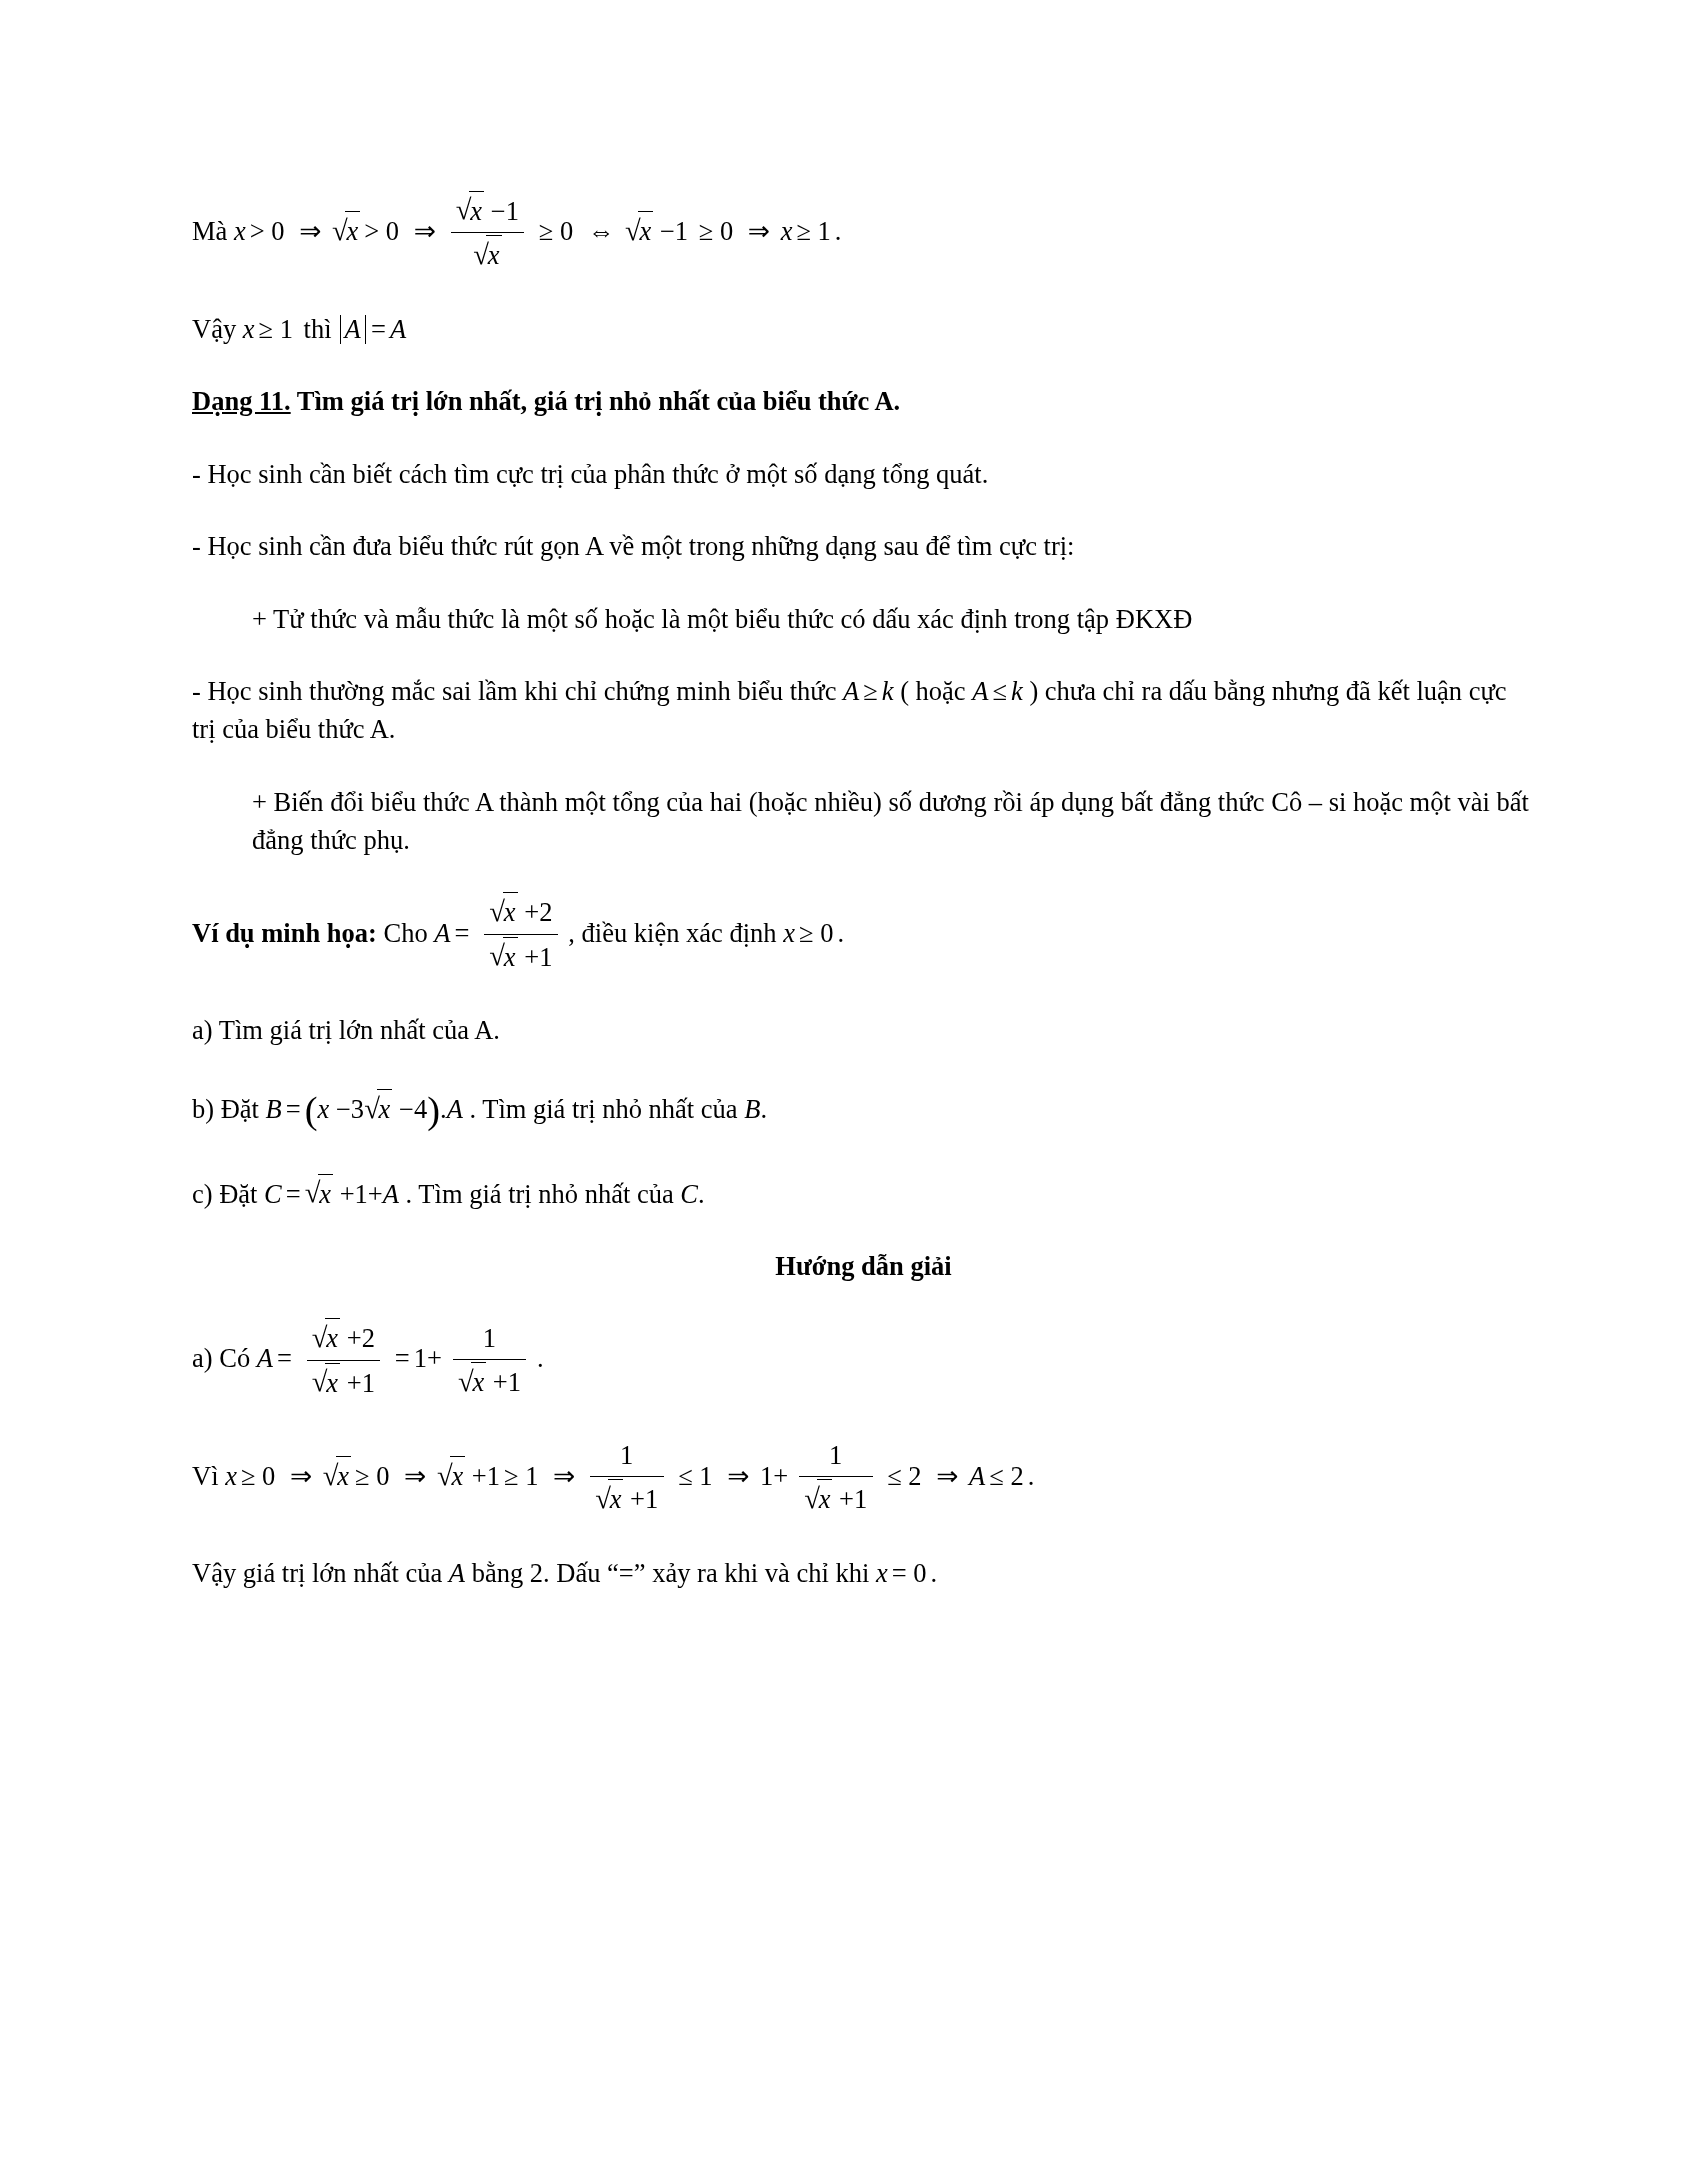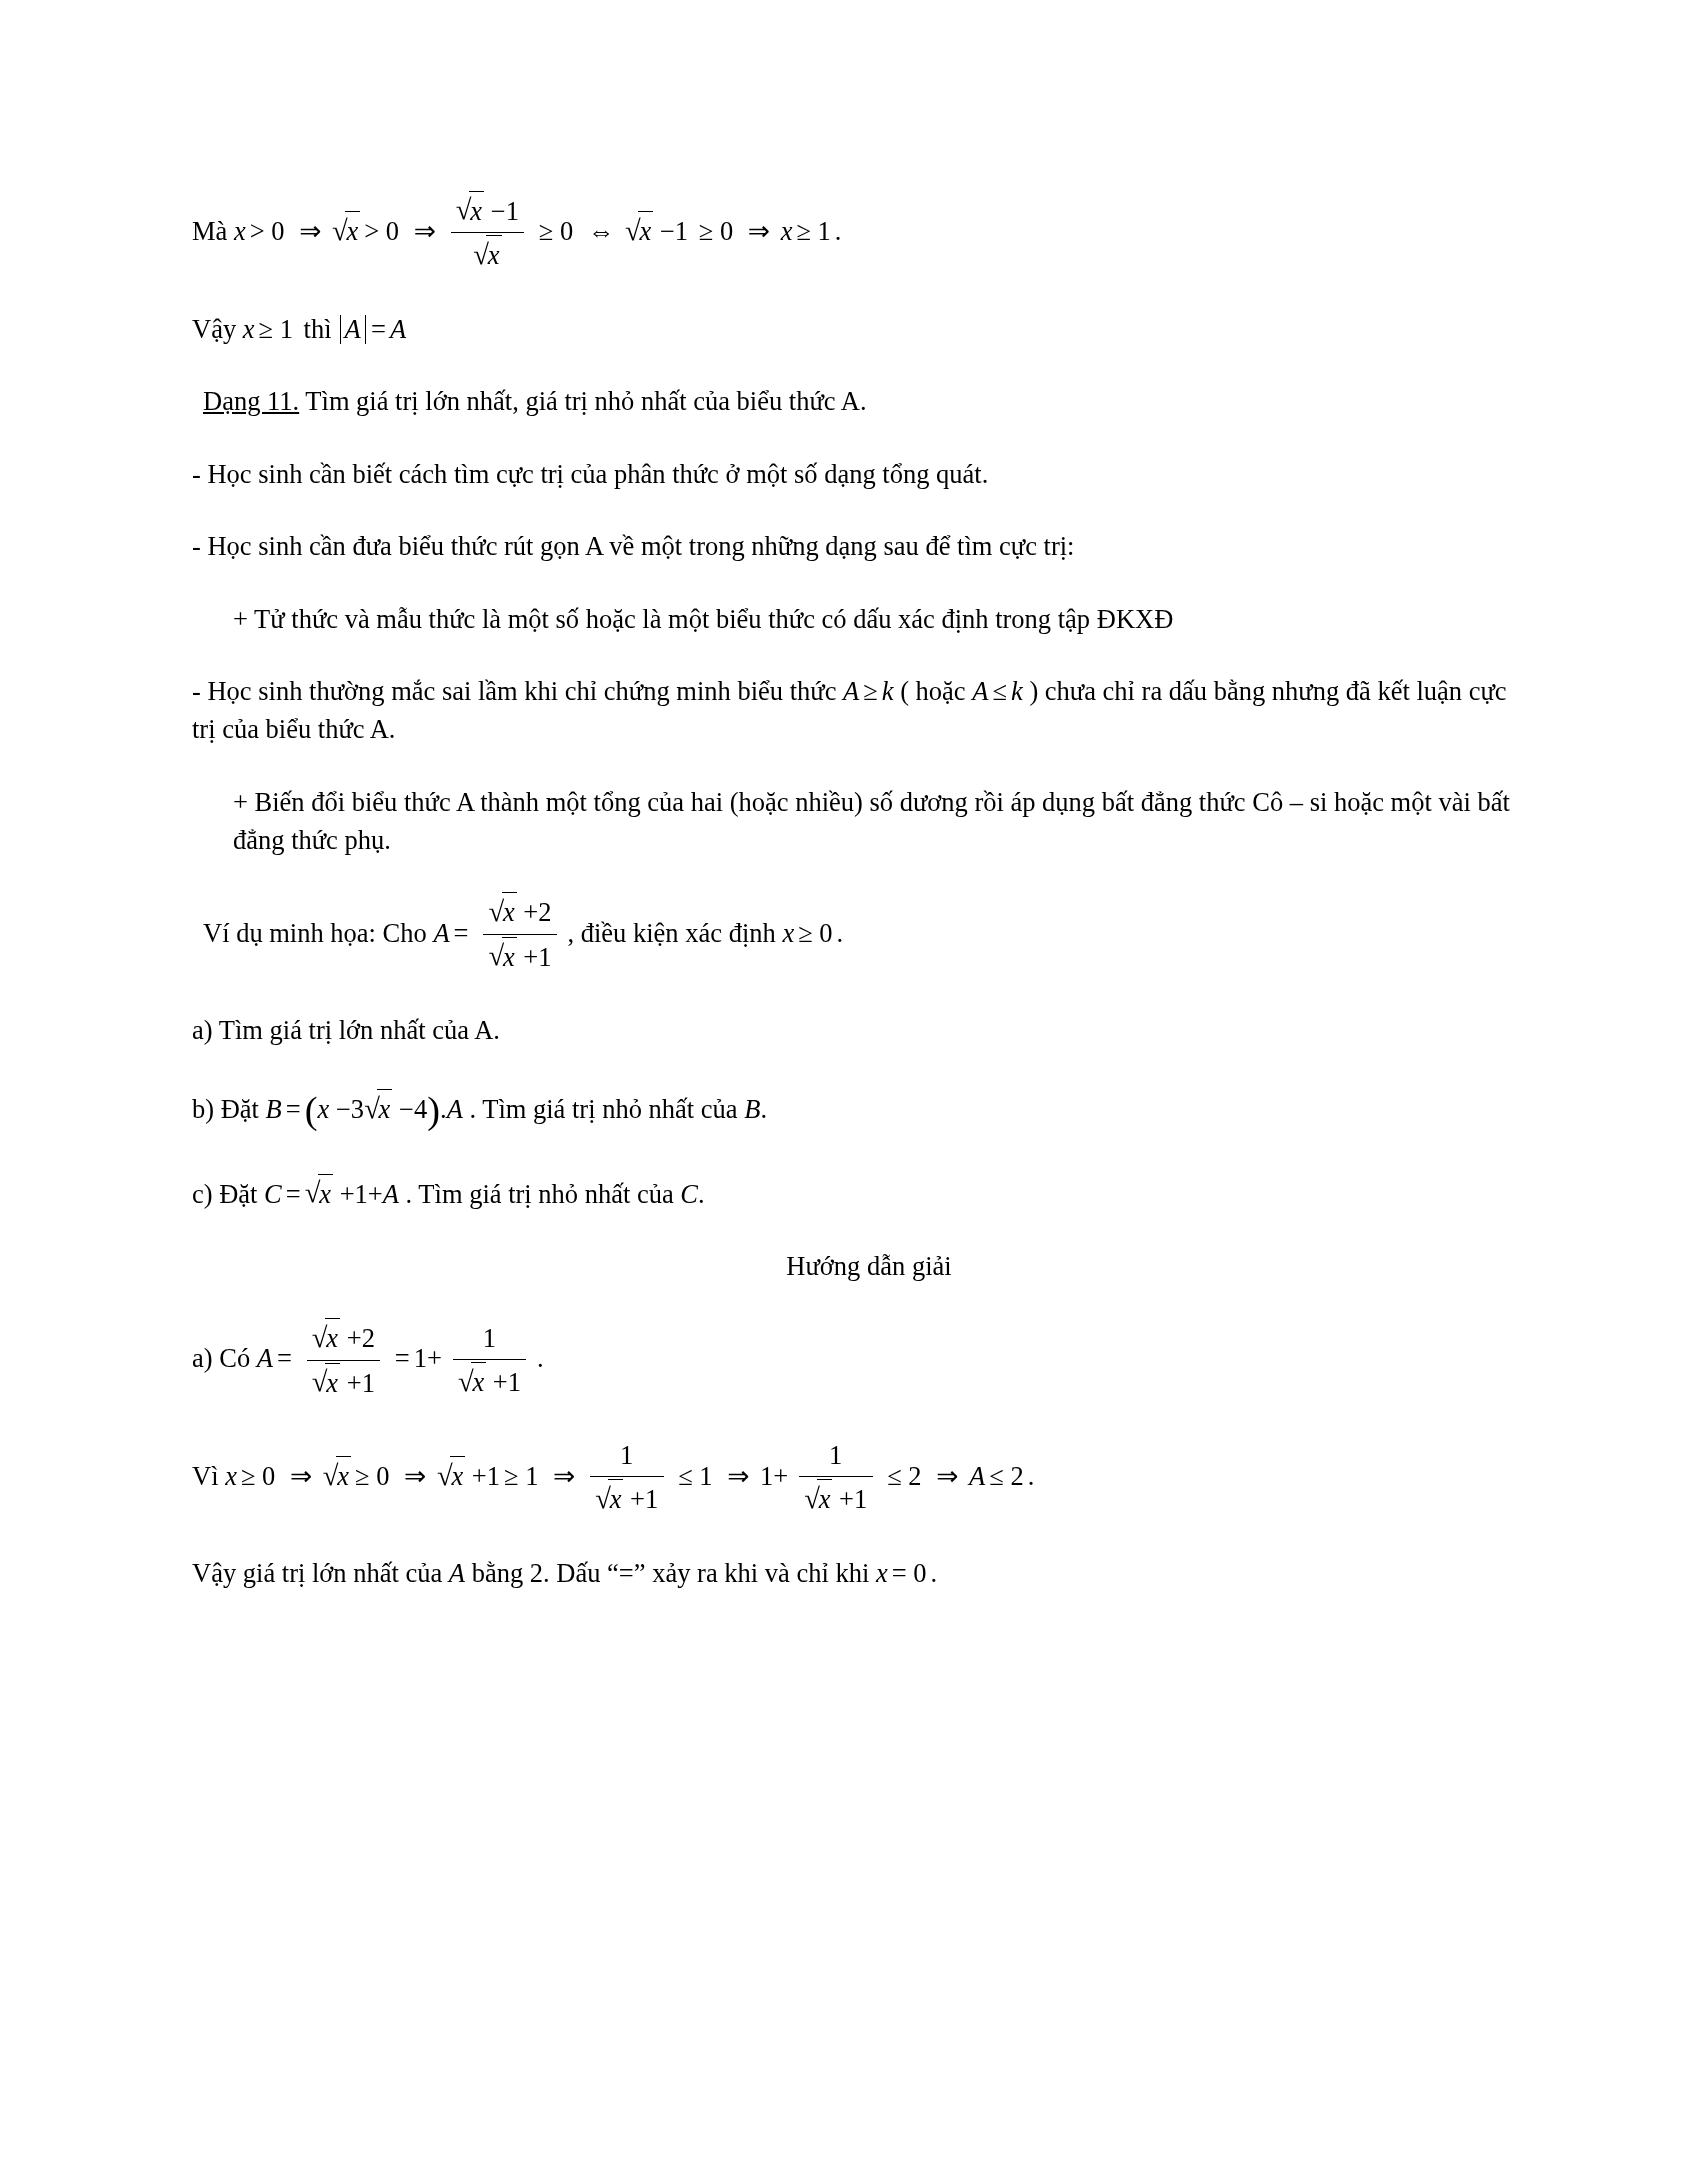--- a/index.html
+++ b/index.html
@@ -18,22 +18,22 @@
     width: 1687px;
     height: 2175px;
     box-sizing: border-box;
     padding: 192px 152px 132px 192px;
   }
   .line {
     font-size: 26.5px;
     line-height: 1.45;
     margin: 0 0 34px 0;
   }
-  .indent { margin-left: 41px; }
-  .bold { font-weight: normal; margin-left: 11px; }
+  .indent { margin-left: 60px; }
+  .bold { font-weight: bold; }
   .uline { text-decoration: underline; }
   .center { text-align: center; }
   
   .m {
     font-style: italic;
     font-family: "Liberation Serif", serif;
   }
   .op { font-style: normal; padding: 0 4px; }
   .num { font-style: normal; }
   .sqrt {

